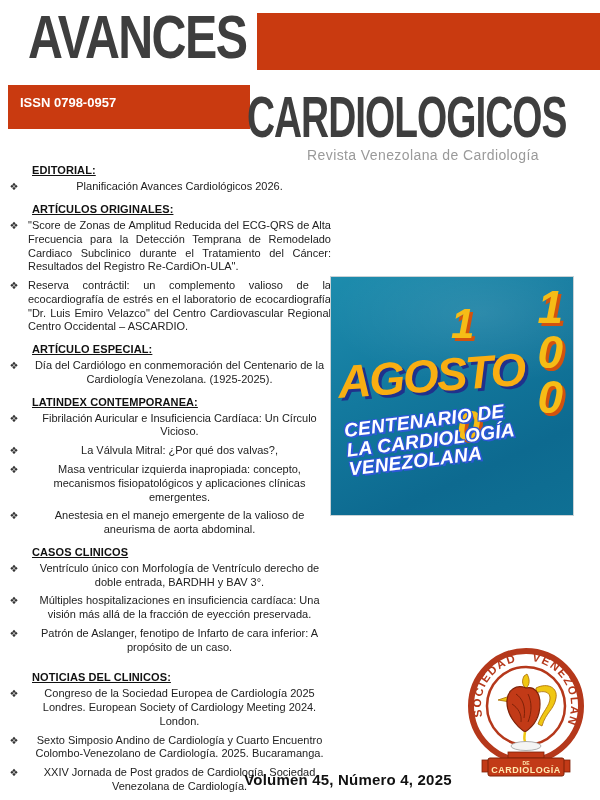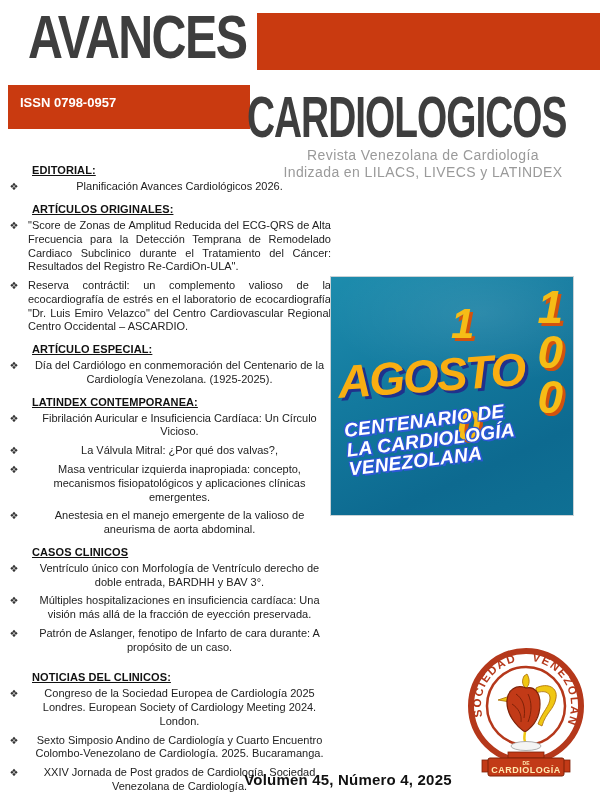--- a/index.html
+++ b/index.html
@@ -79,21 +79,20 @@
   <div class="bar-top"></div>
   <div class="title-avances">AVANCES</div>
 
   <div class="bar-left">
     <div>ISSN 0798-0957</div>
   </div>
   <div class="title-cardio">CARDIOLOGICOS</div>
 
   <div class="subtitle">
     <div>Revista Venezolana de Cardiología</div>
-    <div>Indizada en LILACS, LIVECS y LATINDEX</div>
   </div>
 
   <div class="toc">
 
     <div class="sec">
       <div class="sec-heading">EDITORIAL:</div>
       <div class="item">
         <span class="bullet">❖</span>
         <span class="item-text">Planificación Avances Cardiológicos 2026.</span>
       </div>
@@ -144,21 +143,21 @@
       <div class="item">
         <span class="bullet">❖</span>
         <span class="item-text">Ventrículo único con Morfología de Ventrículo derecho de doble entrada, BARDHH y BAV 3°.</span>
       </div>
       <div class="item">
         <span class="bullet">❖</span>
         <span class="item-text">Múltiples hospitalizaciones en insuficiencia cardíaca: Una visión más allá de la fracción de eyección preservada.</span>
       </div>
       <div class="item">
         <span class="bullet">❖</span>
-        <span class="item-text">Patrón de Aslanger, fenotipo de Infarto de cara durante: A propósito de un caso.</span>
+        <span class="item-text">Patrón de Aslanger, fenotipo de Infarto de cara inferior: A propósito de un caso.</span>
       </div>
     </div>
 
     <div class="sec sec-gap">
       <div class="sec-heading">NOTICIAS DEL CLINICOS:</div>
       <div class="item">
         <span class="bullet">❖</span>
         <span class="item-text">Congreso de la Sociedad Europea de Cardiología 2025 Londres. European Society of Cardiology Meeting 2024. London.</span>
       </div>
       <div class="item">

